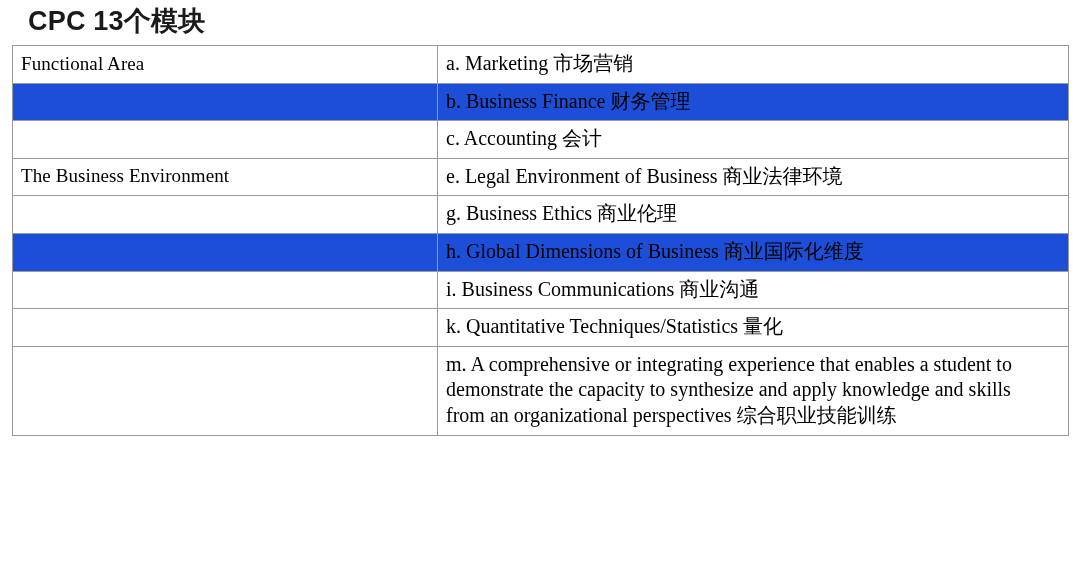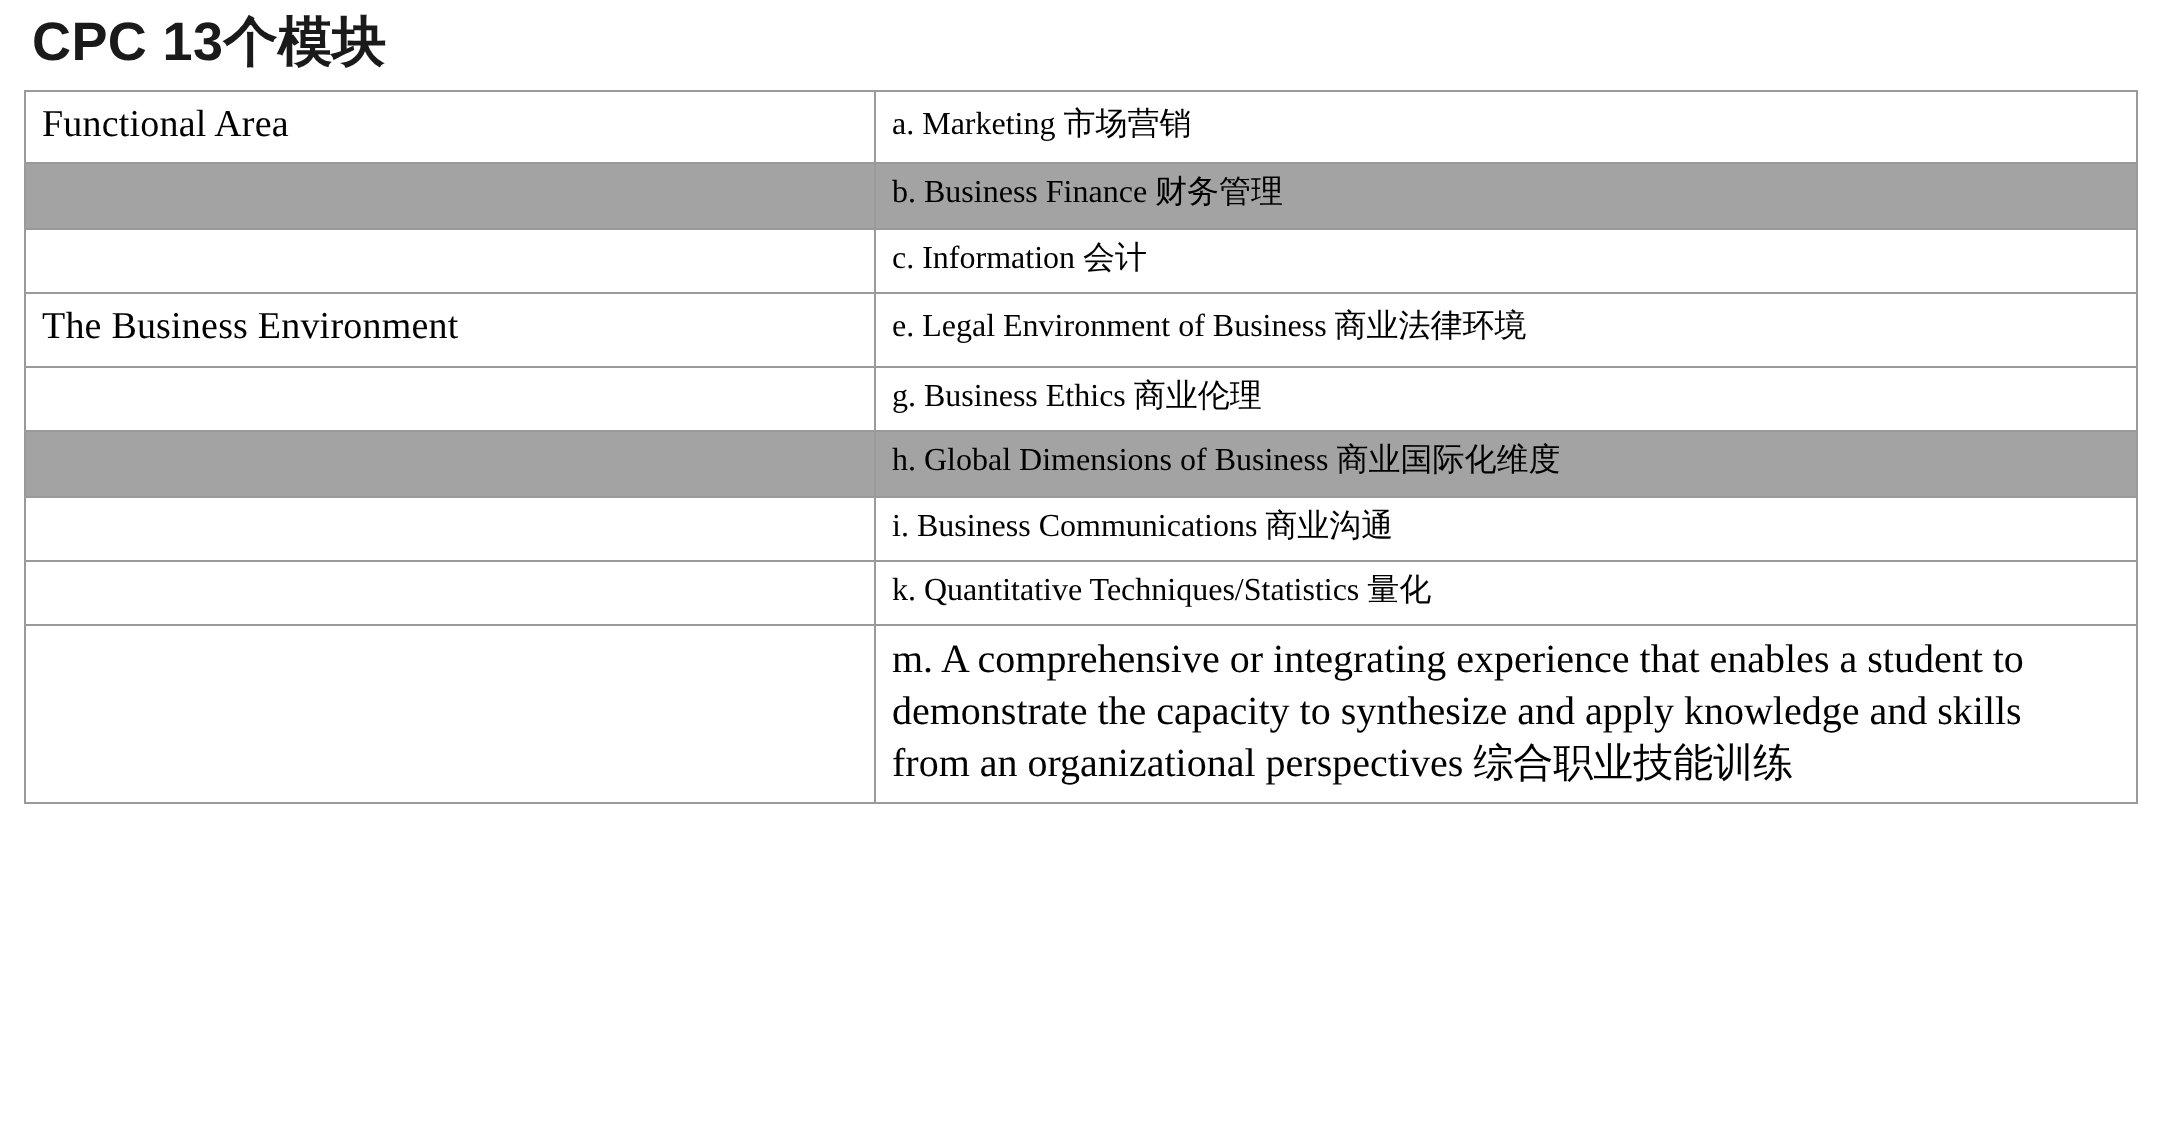--- a/index.html
+++ b/index.html
@@ -19,21 +19,21 @@
     width: 1080px;
     height: 568px;
     box-sizing: border-box;
     padding: 0 12px;
   }
   .title {
     font-family: "Liberation Sans", sans-serif;
     font-size: 27px;
     font-weight: bold;
     letter-spacing: 0.2px;
-    margin: 5px 0 8px 4px;
+    margin: 5px 0 8px 16px;
     line-height: 32px;
     color: #1a1a1a;
   }
   table.cpc {
     border-collapse: collapse;
     width: 1056px;
     table-layout: fixed;
     border: 1px solid #808080;
   }
   table.cpc td {
@@ -43,24 +43,24 @@
     font-family: "Liberation Serif", serif;
     line-height: 1.28;
   }
   col.c1 { width: 425px; }
   col.c2 { width: 631px; }
   .cat {
     font-size: 19px;
     letter-spacing: 0.1px;
   }
   .item {
-    font-size: 16px;
+    font-size: 20px;
   }
   tr.shade td {
-    background: #a3a3a3;
+    background: #1d4ed8;
   }
   tr.plain td {
     background: #ffffff;
   }
   .item-multiline {
     font-size: 20px;
     line-height: 1.32;
   }
   .cat-cell { height: 20px; }
 </style>
@@ -80,21 +80,21 @@
       <tr class="plain">
         <td class="cat cat-cell">Functional Area</td>
         <td class="item">a. Marketing 市场营销</td>
       </tr>
       <tr class="shade">
         <td class="cat cat-cell"></td>
         <td class="item">b. Business Finance 财务管理</td>
       </tr>
       <tr class="plain">
         <td class="cat cat-cell"></td>
-        <td class="item">c. Information 会计</td>
+        <td class="item">c. Accounting 会计</td>
       </tr>
       <tr class="plain">
         <td class="cat cat-cell">The Business Environment</td>
         <td class="item">e. Legal Environment of Business 商业法律环境</td>
       </tr>
       <tr class="plain">
         <td class="cat cat-cell"></td>
         <td class="item">g. Business Ethics 商业伦理</td>
       </tr>
       <tr class="shade">

